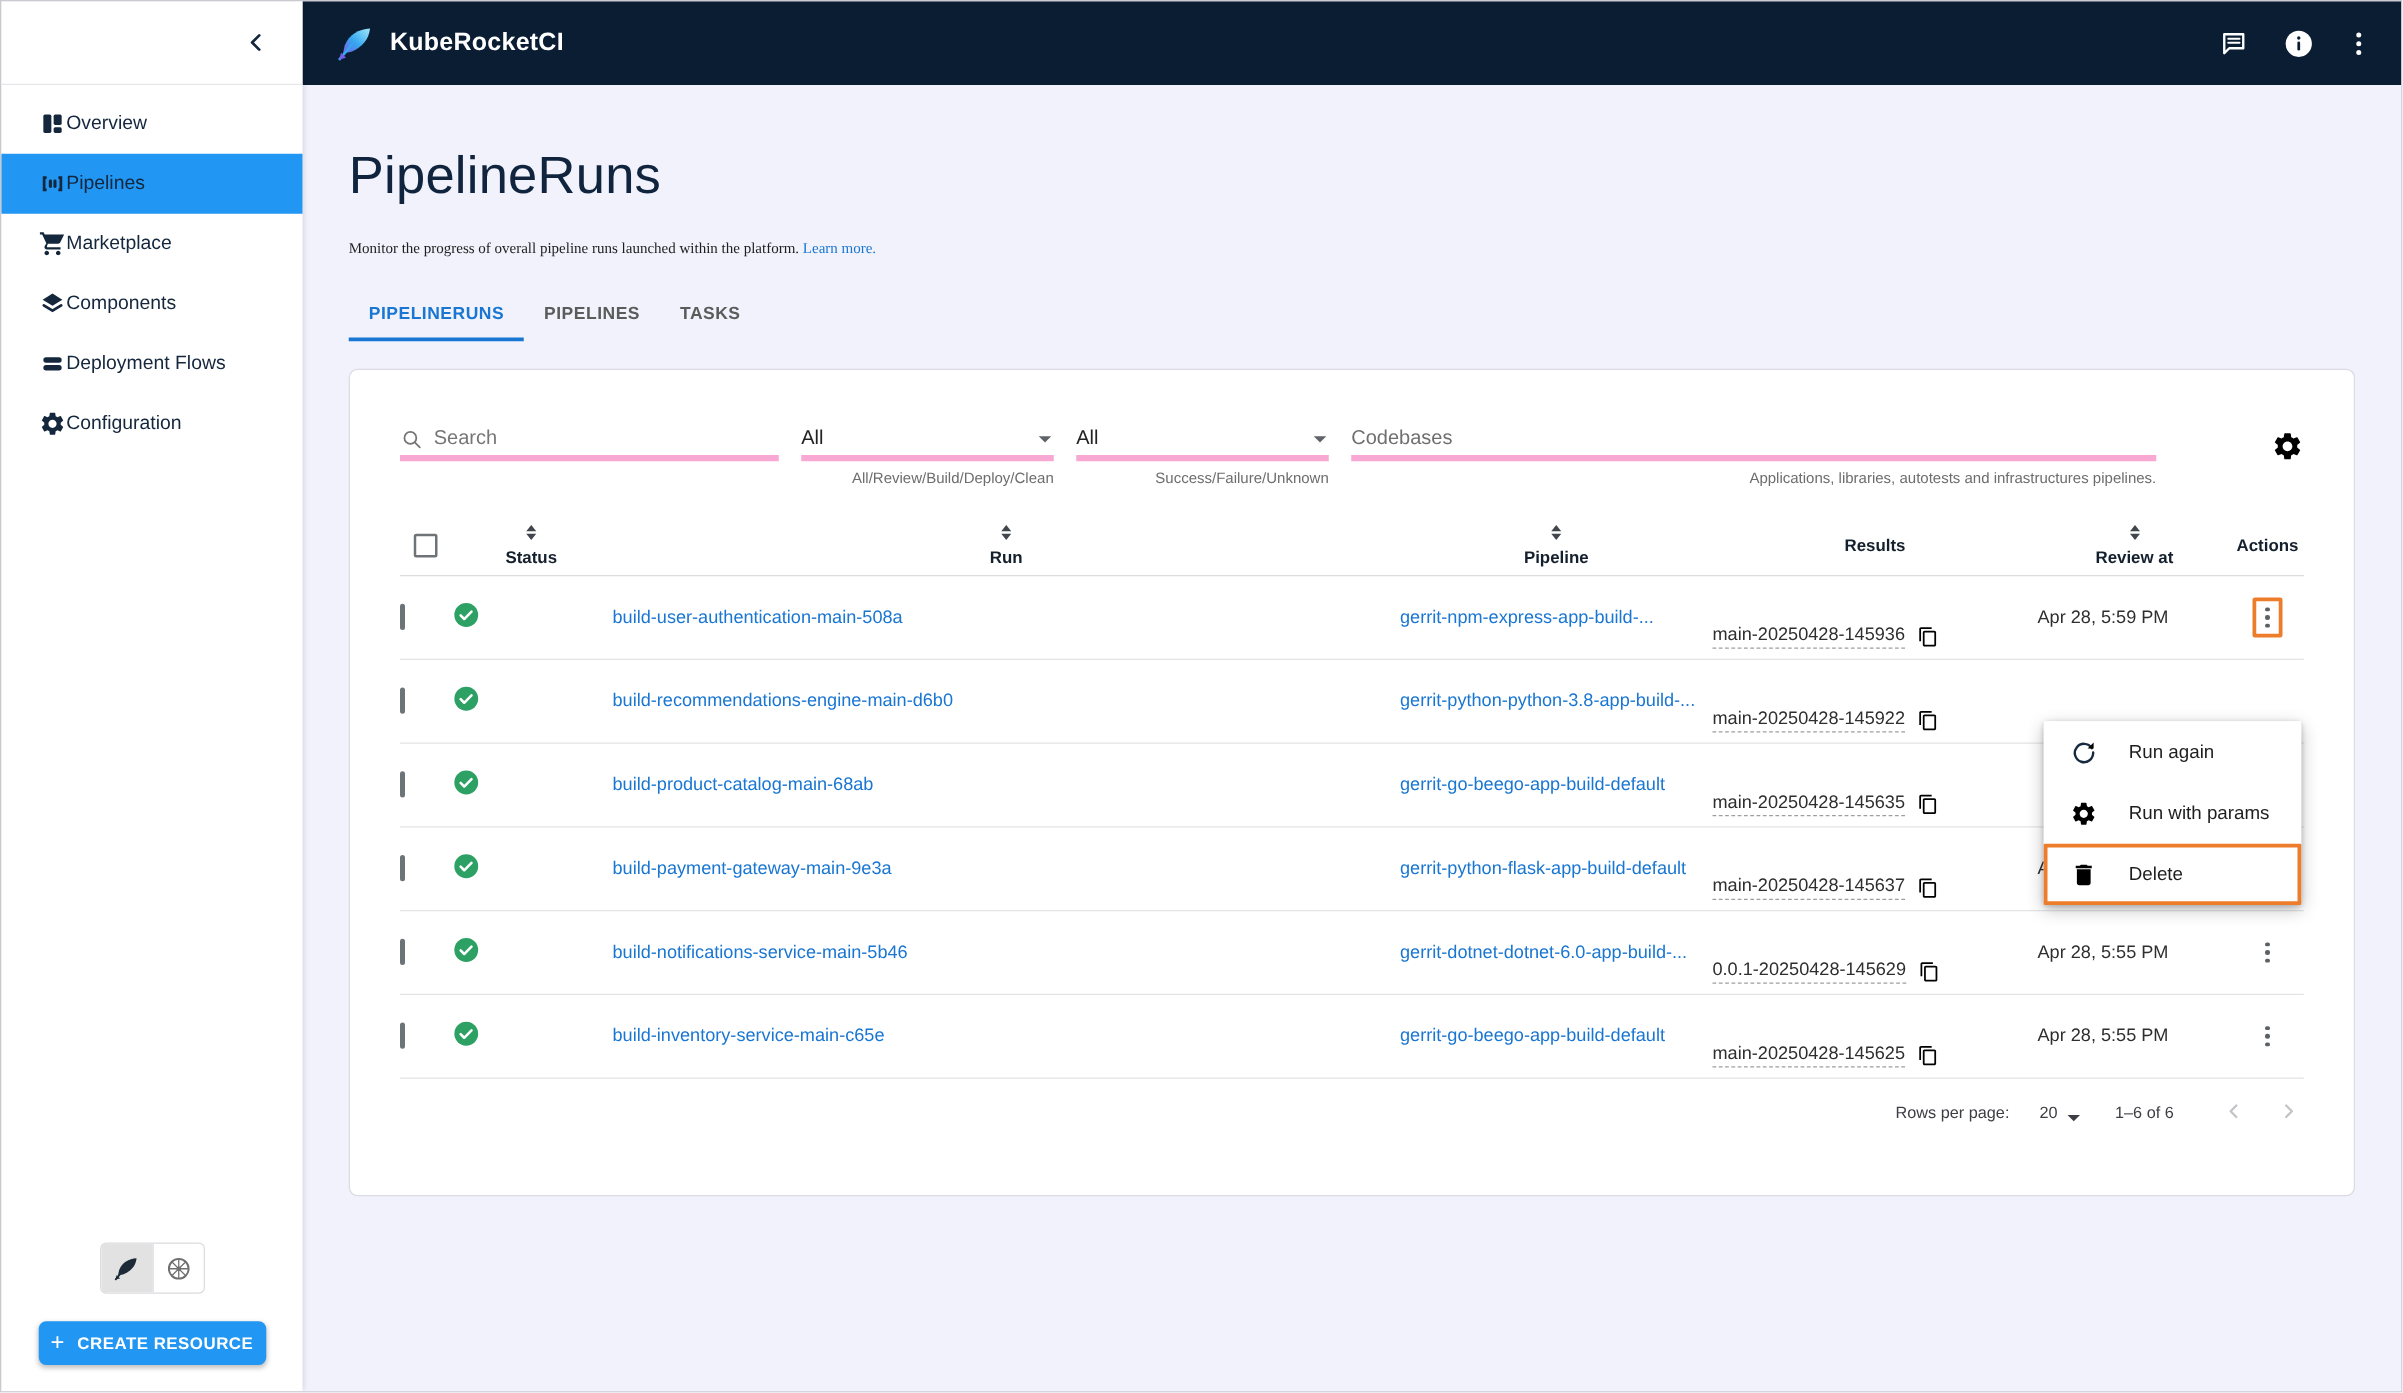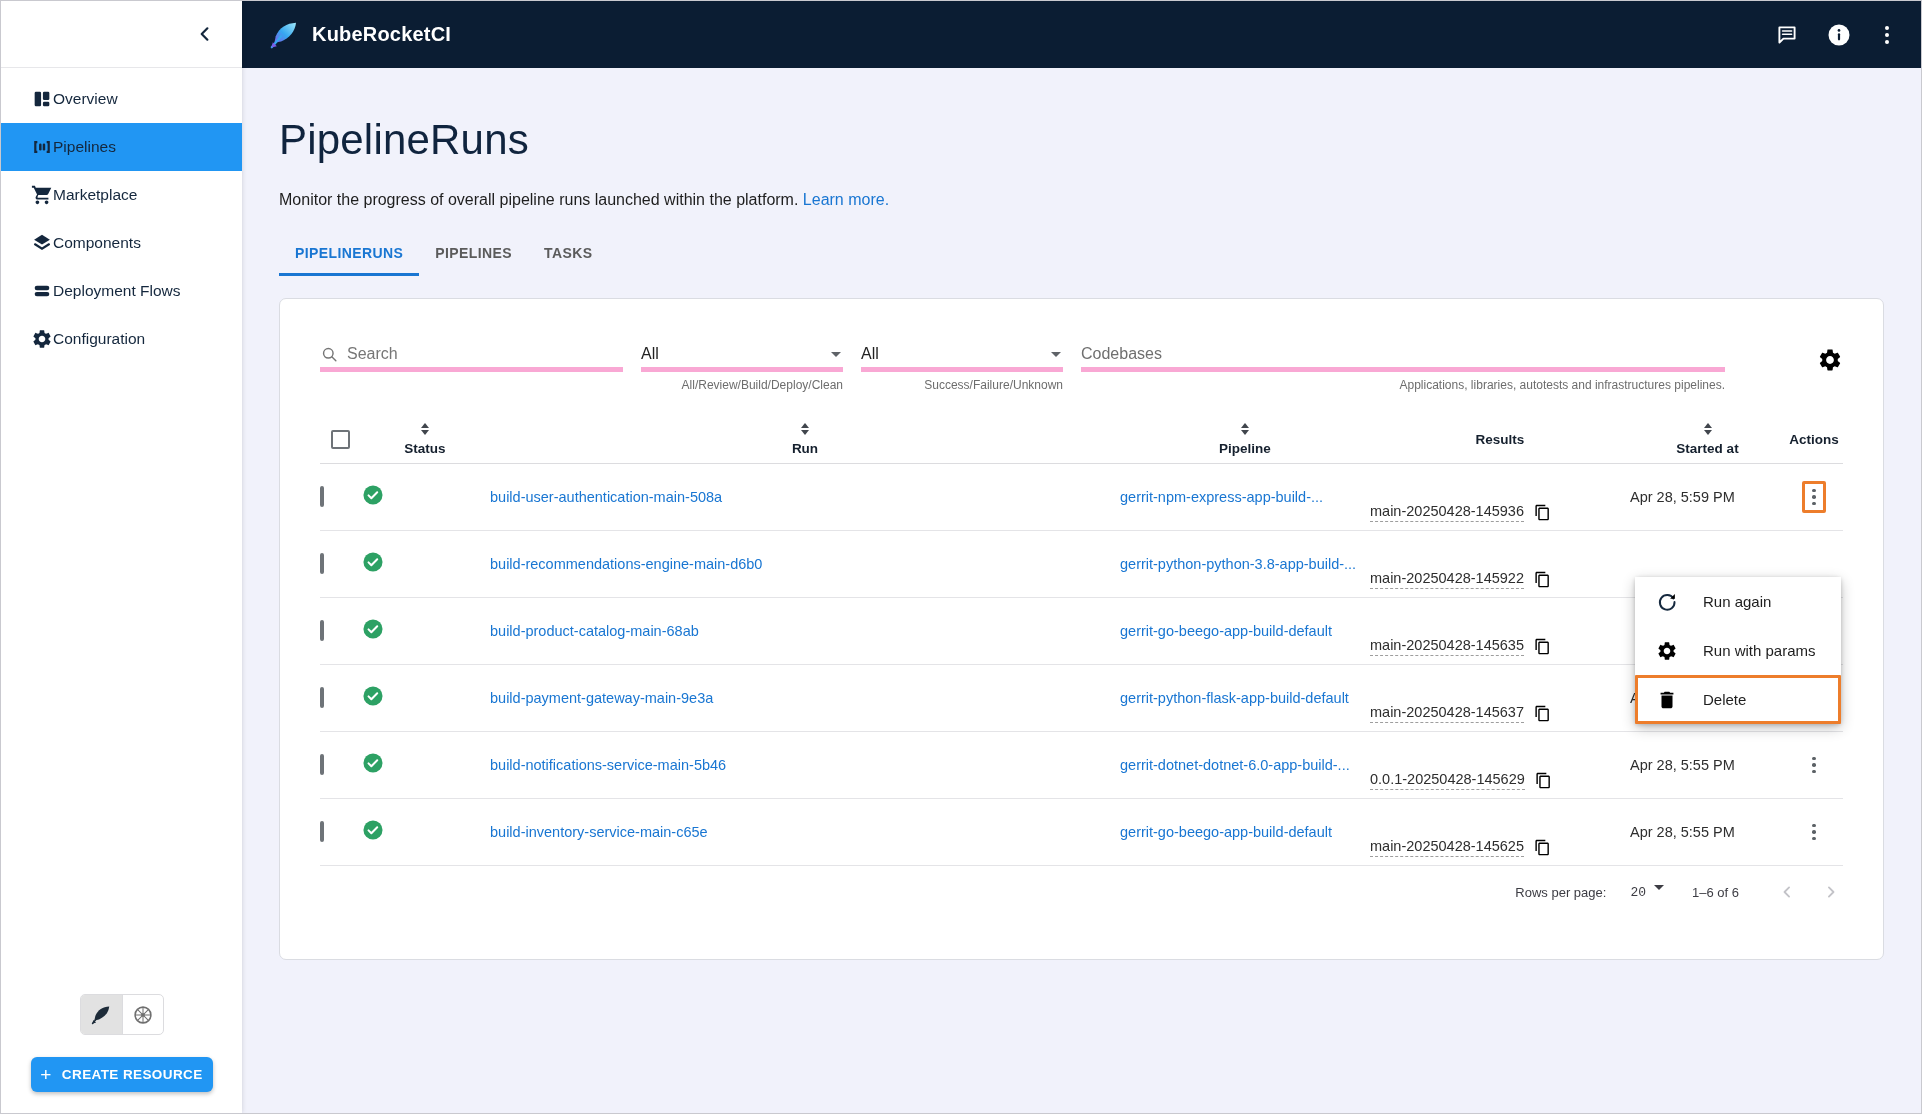--- a/index.html
+++ b/index.html
@@ -29,21 +29,21 @@
   .switch-btn { width:41px; height:39px; display:flex; align-items:center; justify-content:center; cursor:pointer; color:#1d2b39; }
   .switch-btn.selected { background:#e2e2e2; }
   .switch-btn + .switch-btn { border-left:1px solid #dcdcdf; color:#6f6f6f; }
   .switch-btn svg { width:22px; height:22px; }
   .create-btn { width:182px; height:35px; background:#2196F3; color:#fff; border:none; border-radius:6px; font-size:13.5px; font-weight:700; letter-spacing:.4px; display:flex; align-items:center; justify-content:center; gap:10px; cursor:pointer; box-shadow:0 2px 4px rgba(0,0,0,.25); font-family:inherit; }
   .create-btn .plus { font-size:19px; font-weight:400; line-height:1; }
 
   
   .main { position:absolute; left:241px; top:67px; right:0; bottom:0; background:#F1F2FB; }
   .page-title { margin:49px 0 0 37px; font-size:42px; line-height:46px; font-weight:400; color:#10243E; letter-spacing:.2px; }
-  .page-desc { margin:28px 0 0 37px; font-size:16px; color:#1e1e1e; }
+  .page-desc { margin:28px 0 0 37px; font-size:12px; color:#1e1e1e;font-family:Liberation Serif, serif; }
   .page-desc a { color:#1976D2; text-decoration:none; cursor:pointer; }
   .tabs { margin:28px 0 0 37px; display:flex; }
   .tab { padding:8px 16px 12px; font-size:14px; font-weight:700; letter-spacing:.4px; color:#5b5b5b; border-bottom:3px solid transparent; cursor:pointer; }
   .tab.active { color:#1976D2; border-bottom-color:#1976D2; }
 
   
   .card { margin:22px 37px 0 37px; height:662px; background:#fff; border:1px solid #dadce2; border-radius:7px; padding:0 40px; position:relative; }
 
   
   .filter-row { display:flex; align-items:flex-start; padding-top:42px; gap:18px; }
@@ -78,21 +78,21 @@
   .copy-ic { width:17px; height:17px; color:#757575; cursor:pointer; flex:0 0 auto; }
   .started-cell { font-size:14.5px; color:#2e2e2e; }
   .actions-cell { display:flex; justify-content:center; }
   .row-kebab { display:inline-flex; flex-direction:column; gap:3px; align-items:center; padding:5px 7px; cursor:pointer; }
   .row-kebab i { width:3.6px; height:3.6px; border-radius:50%; background:#5c6166; }
   .kebab-highlight { border:3px solid #ED7D2B; border-radius:2px; display:inline-flex; }
 
   
   .pagination { height:52px; display:flex; align-items:center; justify-content:flex-end; gap:26px; font-size:13px; color:#3d3d44; padding-right:2px; }
   .rpp { display:flex; align-items:center; gap:24px; }
-  .rpp-value { display:flex; align-items:flex-start; gap:8px; cursor:pointer; font-size:13px; color:#3d3d44;font-family:Liberation Mono, monospace; }
+  .rpp-value { display:flex; align-items:flex-end; gap:8px; cursor:pointer; font-size:13px; color:#3d3d44; }
   .rpp-value .dd-arrow { border-top-color:#3d3d44; }
   .page-chevrons { display:flex; gap:24px; margin-left:12px; }
   .page-chevrons svg { width:20px; height:20px; color:#c3c3c8; cursor:pointer; }
 
   
   .context-menu { position:absolute; left:1634px; top:576px; width:206px; background:#fff; border-radius:4px; box-shadow:0 4px 14px rgba(0,0,0,.24), 0 1px 4px rgba(0,0,0,.18); z-index:9; }
   .menu-item { height:49px; display:flex; align-items:center; padding-left:21px; gap:25px; font-size:15px; color:#1e1e1e; cursor:pointer; background:#fff; }
   .menu-item svg { width:22px; height:22px; color:#16293f; flex:0 0 auto; }
   .menu-item.highlighted { border:3px solid #ED7D2B; padding-left:18px; border-radius:1px; }
   .hidden-defs { position:absolute; width:0; height:0; overflow:hidden; }
@@ -346,21 +346,21 @@
               <span>Pipeline</span>
             </span>
           <span class="hcell">
               <span>Results</span>
             </span>
           <span class="hcell">
               <span class="sort">
                 <i class="up"></i>
                 <i class="down"></i>
               </span>
-              <span>Started at</span>
+              <span>Review at</span>
             </span>
           <span class="hcell" style="justify-content:center">
               <span>Actions</span>
             </span>
         </div>
 
         <div class="trow">
           <span><span class="checkbox"></span></span>
           <span><svg class="status-ic">
                 <use href="#i-check-circle"></use>

